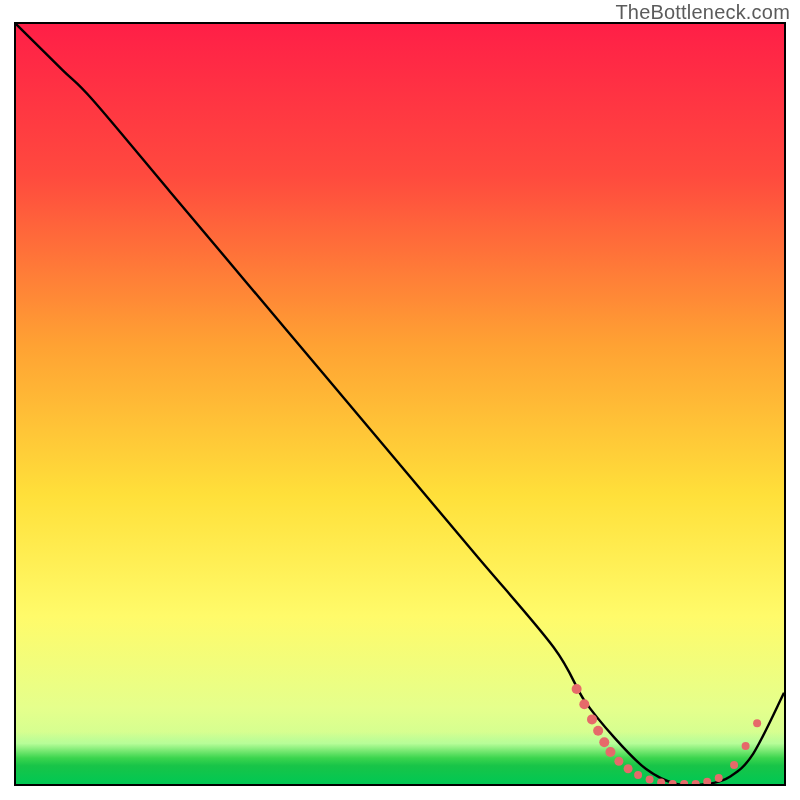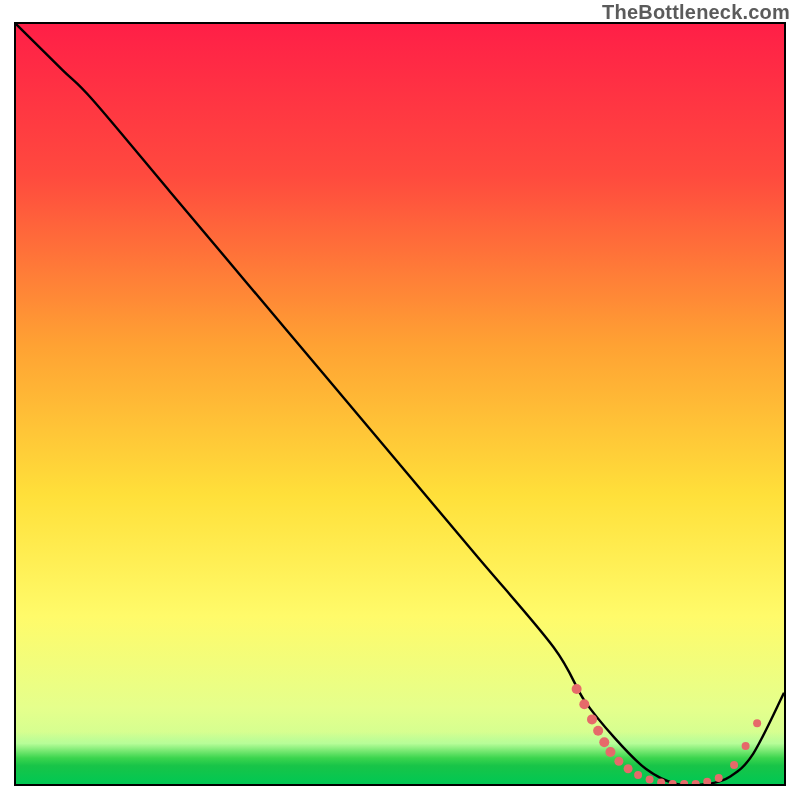--- a/index.html
+++ b/index.html
@@ -8,21 +8,20 @@
     width: 800px;
     height: 800px;
     background: #ffffff;
     font-family: Arial, Helvetica, sans-serif;
     overflow: hidden;
   }
   .chart-wrap {
     position: relative;
     width: 800px;
     height: 580px;
-    font-weight: bold;
   }
   .plot-frame {
     position: absolute;
     left: 14px;
     top: 22px;
     width: 772px;
     height: 764px;
     border: 2px solid #000;
     box-sizing: border-box;
     overflow: hidden;

